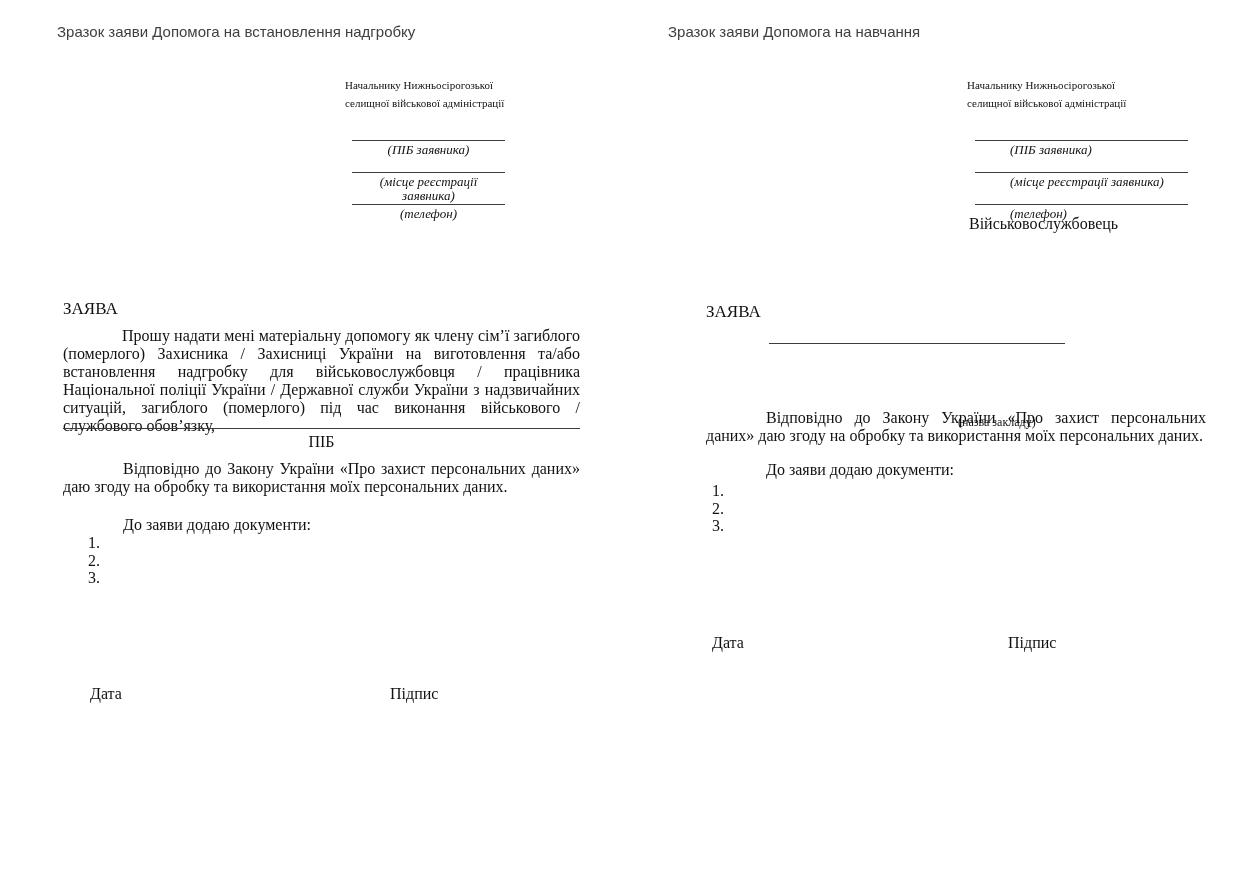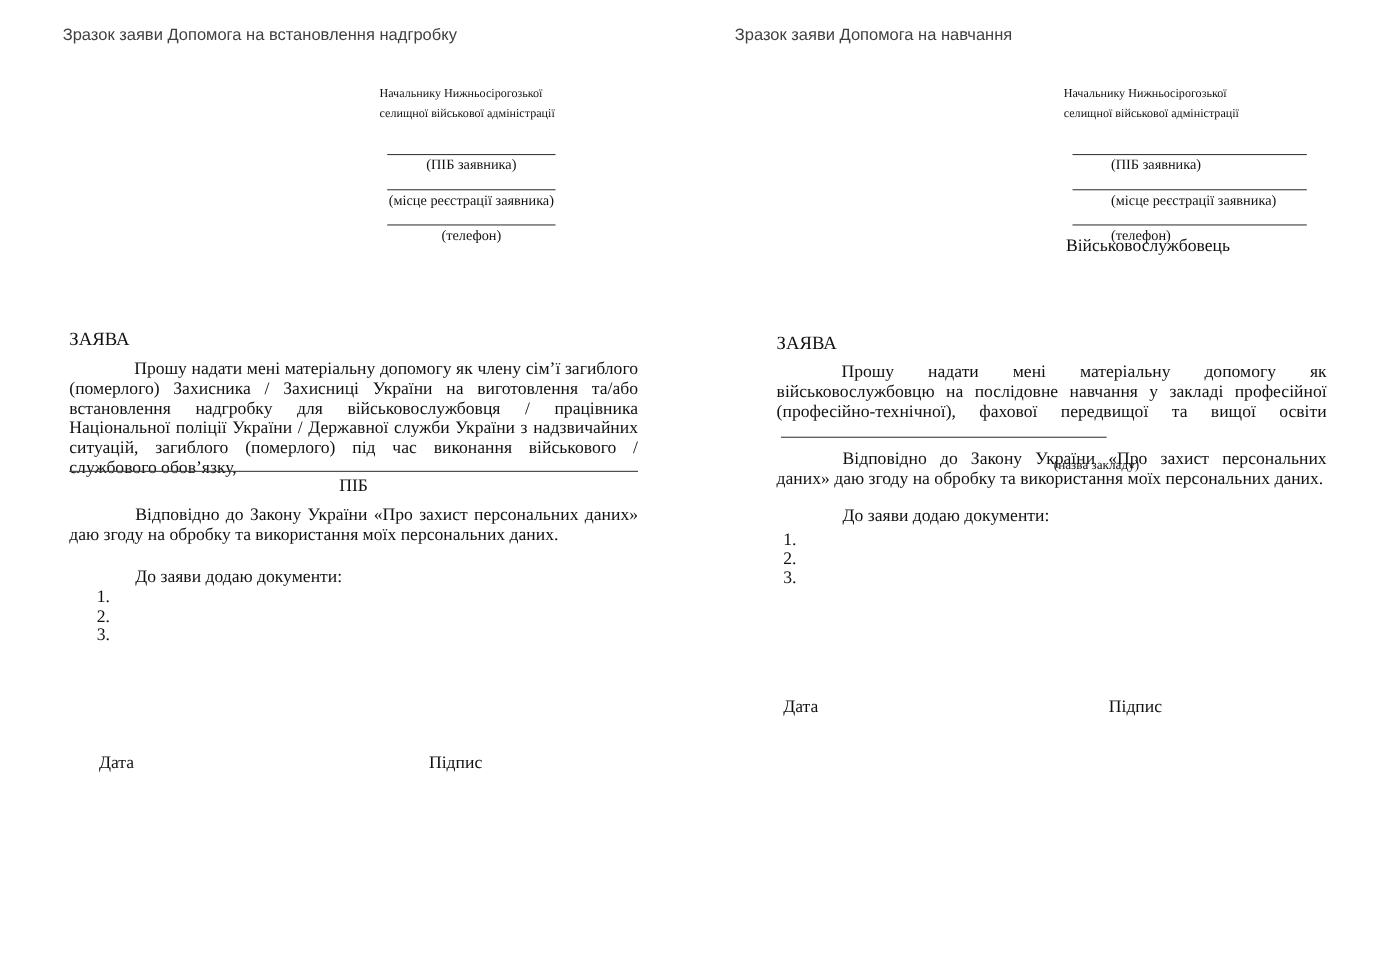--- a/index.html
+++ b/index.html
@@ -14,21 +14,21 @@
   .abs { position: absolute; }
   .sample-label {
     font-family: "Liberation Sans", sans-serif;
     font-size: 15px;
     color: #404040;
   }
   .addr {
     font-size: 11px;
     line-height: 18px;
   }
-  .fields { display: block; }
+  .fields { display: block; font-style: italic; }
   .field { margin: 0 0 0 0; }
   .field .blank {
     height: 14px;
     border-bottom: 1px solid #3c3c3c;
   }
   .field .flabel {
     font-size: 13px;
     line-height: 14px;
     margin-top: 2px;
     height: 15px;
@@ -128,21 +128,21 @@
     <div class="blank"></div>
     <div class="flabel">(телефон)</div>
   </div>
 </div>
 
 <div class="abs role-line" style="left:969px; top:215px;">Військовослужбовець</div>
 
 <div class="abs doc-title" style="left:706px; top:302px; width:500px;">ЗАЯВА</div>
 
 <div class="abs para" style="left:706px; top:330px; width:500px;">
-  <span>Прошу надати мені матеріальну допомогу як військовослужбовцю на послідовне навчання у закладі професійної (професійно-технічної), фахової передвищої та вищої освіти</span><span class="iblank"></span>
+  <span class="iblank"></span>
 </div>
 
 <div class="abs small-caption" style="left:958px; top:384px;margin-top:32px;">(назва закладу)</div>
 
 <div class="abs para" style="left:706px; top:409px; width:500px; text-indent:60px;">Відповідно до Закону України «Про захист персональних даних» даю згоду на обробку та використання моїх персональних даних.</div>
 
 <div class="abs plain" style="left:766px; top:461px;">До заяви додаю документи:</div>
 
 <div class="abs doc-list" style="left:712px; top:482px;">
   <div>1.</div>

